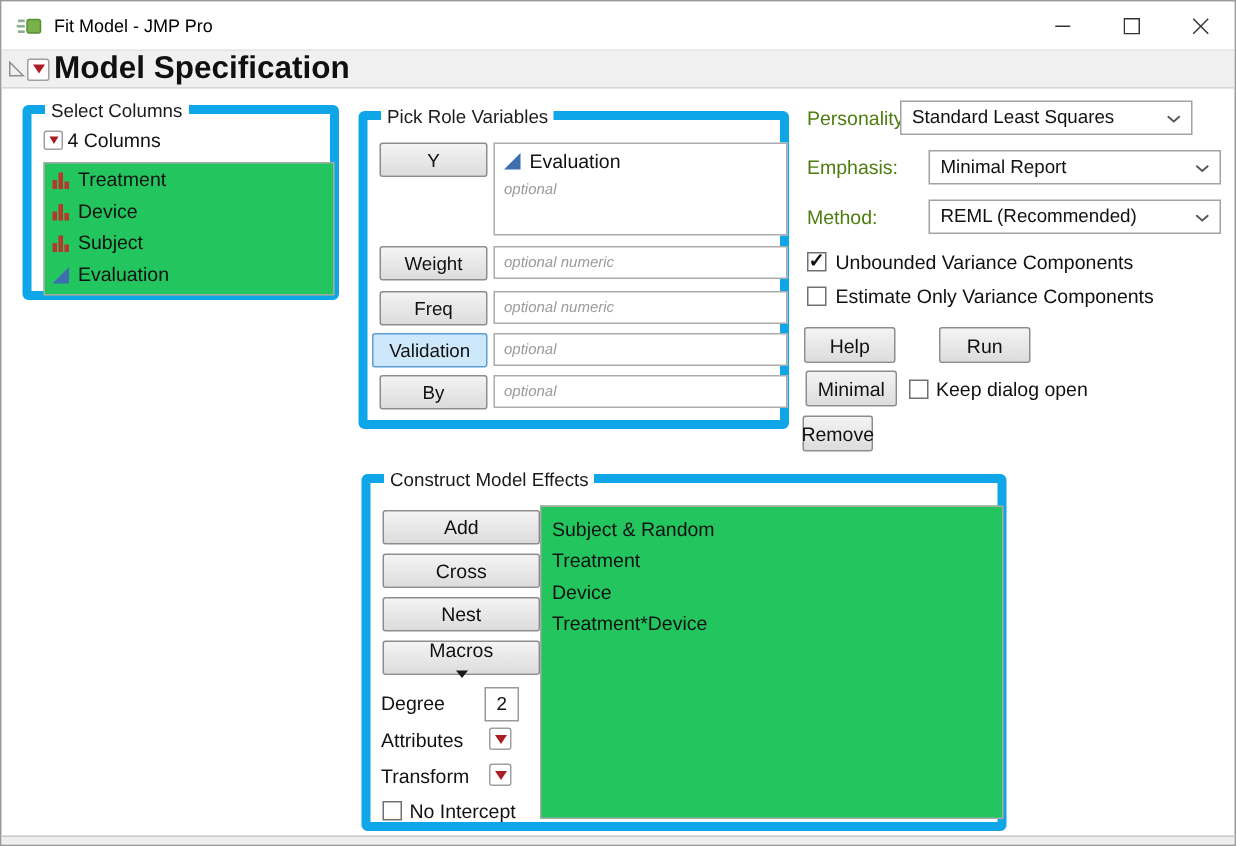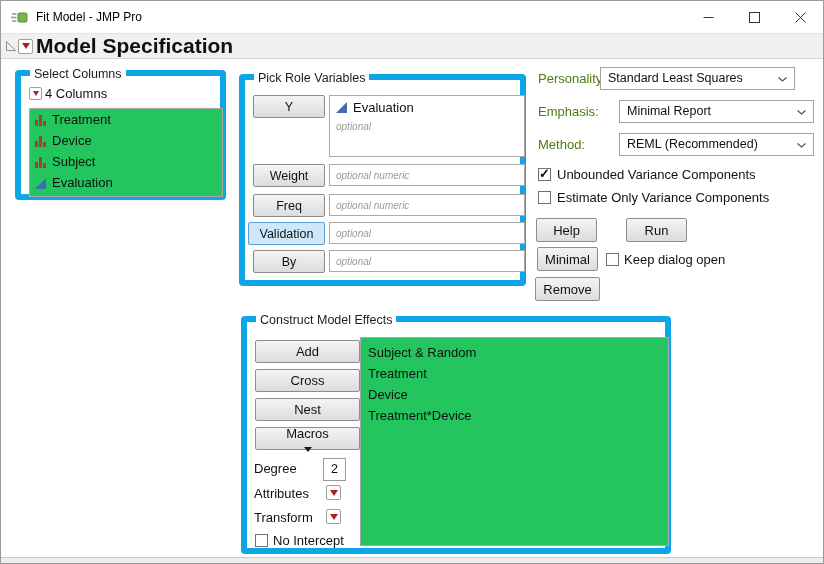--- a/index.html
+++ b/index.html
@@ -233,21 +233,21 @@
   <span class="cb-label" style="left:556px; top:166px;">Unbounded Variance Components</span>
 
   <span class="cb" style="left:537px; top:190px;"></span>
   <span class="cb-label" style="left:556px; top:189px;">Estimate Only Variance Components</span>
 
   <div class="btn" style="left:535px; top:217px; width:61px; height:24px;">Help</div>
   <div class="btn" style="left:625px; top:217px; width:61px; height:24px;">Run</div>
   <div class="btn" style="left:536px; top:246px; width:61px; height:24px;">Minimal</div>
   <span class="cb" style="left:605px; top:252px;"></span>
   <span class="cb-label" style="left:623px; top:251px;">Keep dialog open</span>
-  <div class="btn" style="left:534px; top:276px; width:65px; height:24px;">Remove</div>
+  <div class="btn" style="left:534px; top:276px; width:47px; height:24px;">Remove</div>
 
   <div class="group" style="left:240px; top:315px; width:430px; height:238px;">
     <span class="group-label">Construct Model Effects</span>
 
     <div class="eff-btn" style="top:18px;">Add</div>
     <div class="eff-btn" style="top:47px;">Cross</div>
     <div class="eff-btn" style="top:76px;">Nest</div>
     <div class="eff-btn" style="top:105px;flex-direction:column;">
       <span>Macros</span>
       <span class="macros-arrow"></span>

